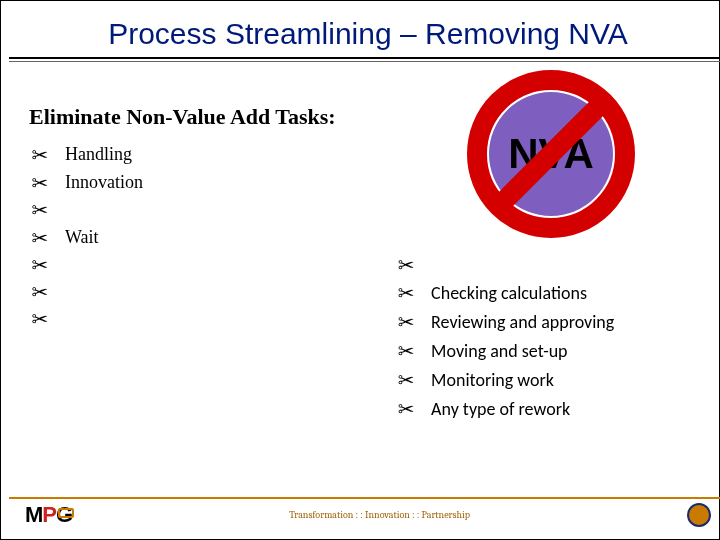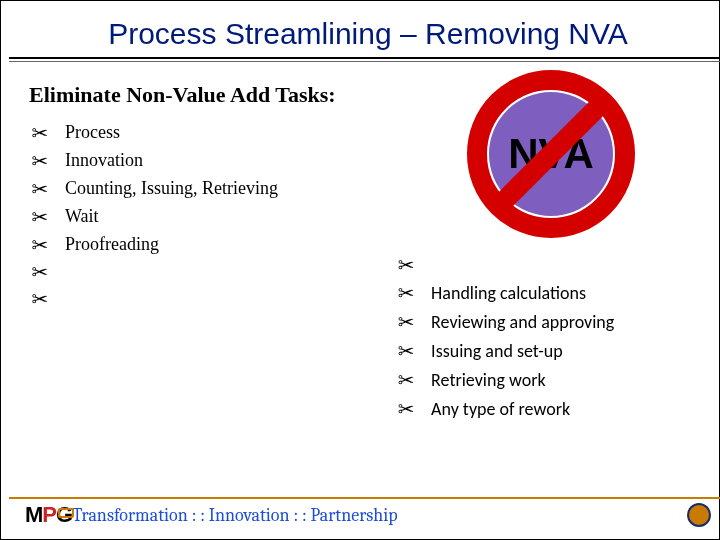--- a/index.html
+++ b/index.html
@@ -40,20 +40,21 @@
     margin: 2px -20px 0 -20px;
   }
   .body {
     flex: 1;
     display: flex;
     flex-direction: row;
     margin-top: 14px;
   }
   .col-left {
     width: 54%;
+    margin-top: 22px;
   }
   .col-right {
     width: 46%;
     display: flex;
     flex-direction: column;
     align-items: center;
   }
   .subtitle {
     font-family: Georgia, 'Times New Roman', serif;
     font-size: 22px;
@@ -159,24 +160,24 @@
     left: 2px;
     top: 6px;
     width: 16px;
     height: 10px;
     border: 2px solid #c97a00;
     border-radius: 2px;
     box-sizing: border-box;
   }
   .footer-text {
     font-family: Cambria, Georgia, serif;
-    font-size: 18px;
-    color: #1d4ed8;
+    font-size: 10px;
+    color: #a16207;
     flex: 1;
-    text-align: left;
+    text-align: center;
   }
   .footer-seal {
     width: 24px;
     height: 24px;
     border-radius: 50%;
     background: #c97a00;
     border: 2px solid #1a2a6c;
     margin-right: 16px;
     box-sizing: border-box;
   }
@@ -189,37 +190,35 @@
   <hr class="title-rule">
   <hr class="thin-rule">
 
   <div class="body">
 
     <div class="col-left">
       <div class="subtitle">Eliminate Non-Value Add Tasks:</div>
       <ul class="scissor-list">
         <li>
             <span class="scissor">✂</span>
-            <span>Process</span>
+            <span>Handling</span>
           </li>
         <li>
             <span class="scissor">✂</span>
             <span>Innovation</span>
           </li>
         <li>
             <span class="scissor">✂</span>
-            <span>Counting, Issuing, Retrieving</span>
           </li>
         <li>
             <span class="scissor">✂</span>
             <span>Wait</span>
           </li>
         <li>
             <span class="scissor">✂</span>
-            <span>Proofreading</span>
           </li>
         <li>
             <span class="scissor">✂</span>
           </li>
         <li>
             <span class="scissor">✂</span>
           </li>
       </ul>
     </div>
 
@@ -234,33 +233,33 @@
         </svg>
       </div>
 
       <div class="right-list">
         <ul class="scissor-list right">
           <li>
               <span class="scissor">✂</span>
             </li>
           <li>
               <span class="scissor">✂</span>
-              <span>Handling calculations</span>
+              <span>Checking calculations</span>
             </li>
           <li>
               <span class="scissor">✂</span>
               <span>Reviewing and approving</span>
             </li>
           <li>
               <span class="scissor">✂</span>
-              <span>Issuing and set-up</span>
-            </li>
-          <li>
-              <span class="scissor">✂</span>
-              <span>Retrieving work</span>
+              <span>Moving and set-up</span>
+            </li>
+          <li>
+              <span class="scissor">✂</span>
+              <span>Monitoring work</span>
             </li>
           <li>
               <span class="scissor">✂</span>
               <span>Any type of rework</span>
             </li>
         </ul>
       </div>
     </div>
 
   </div>

